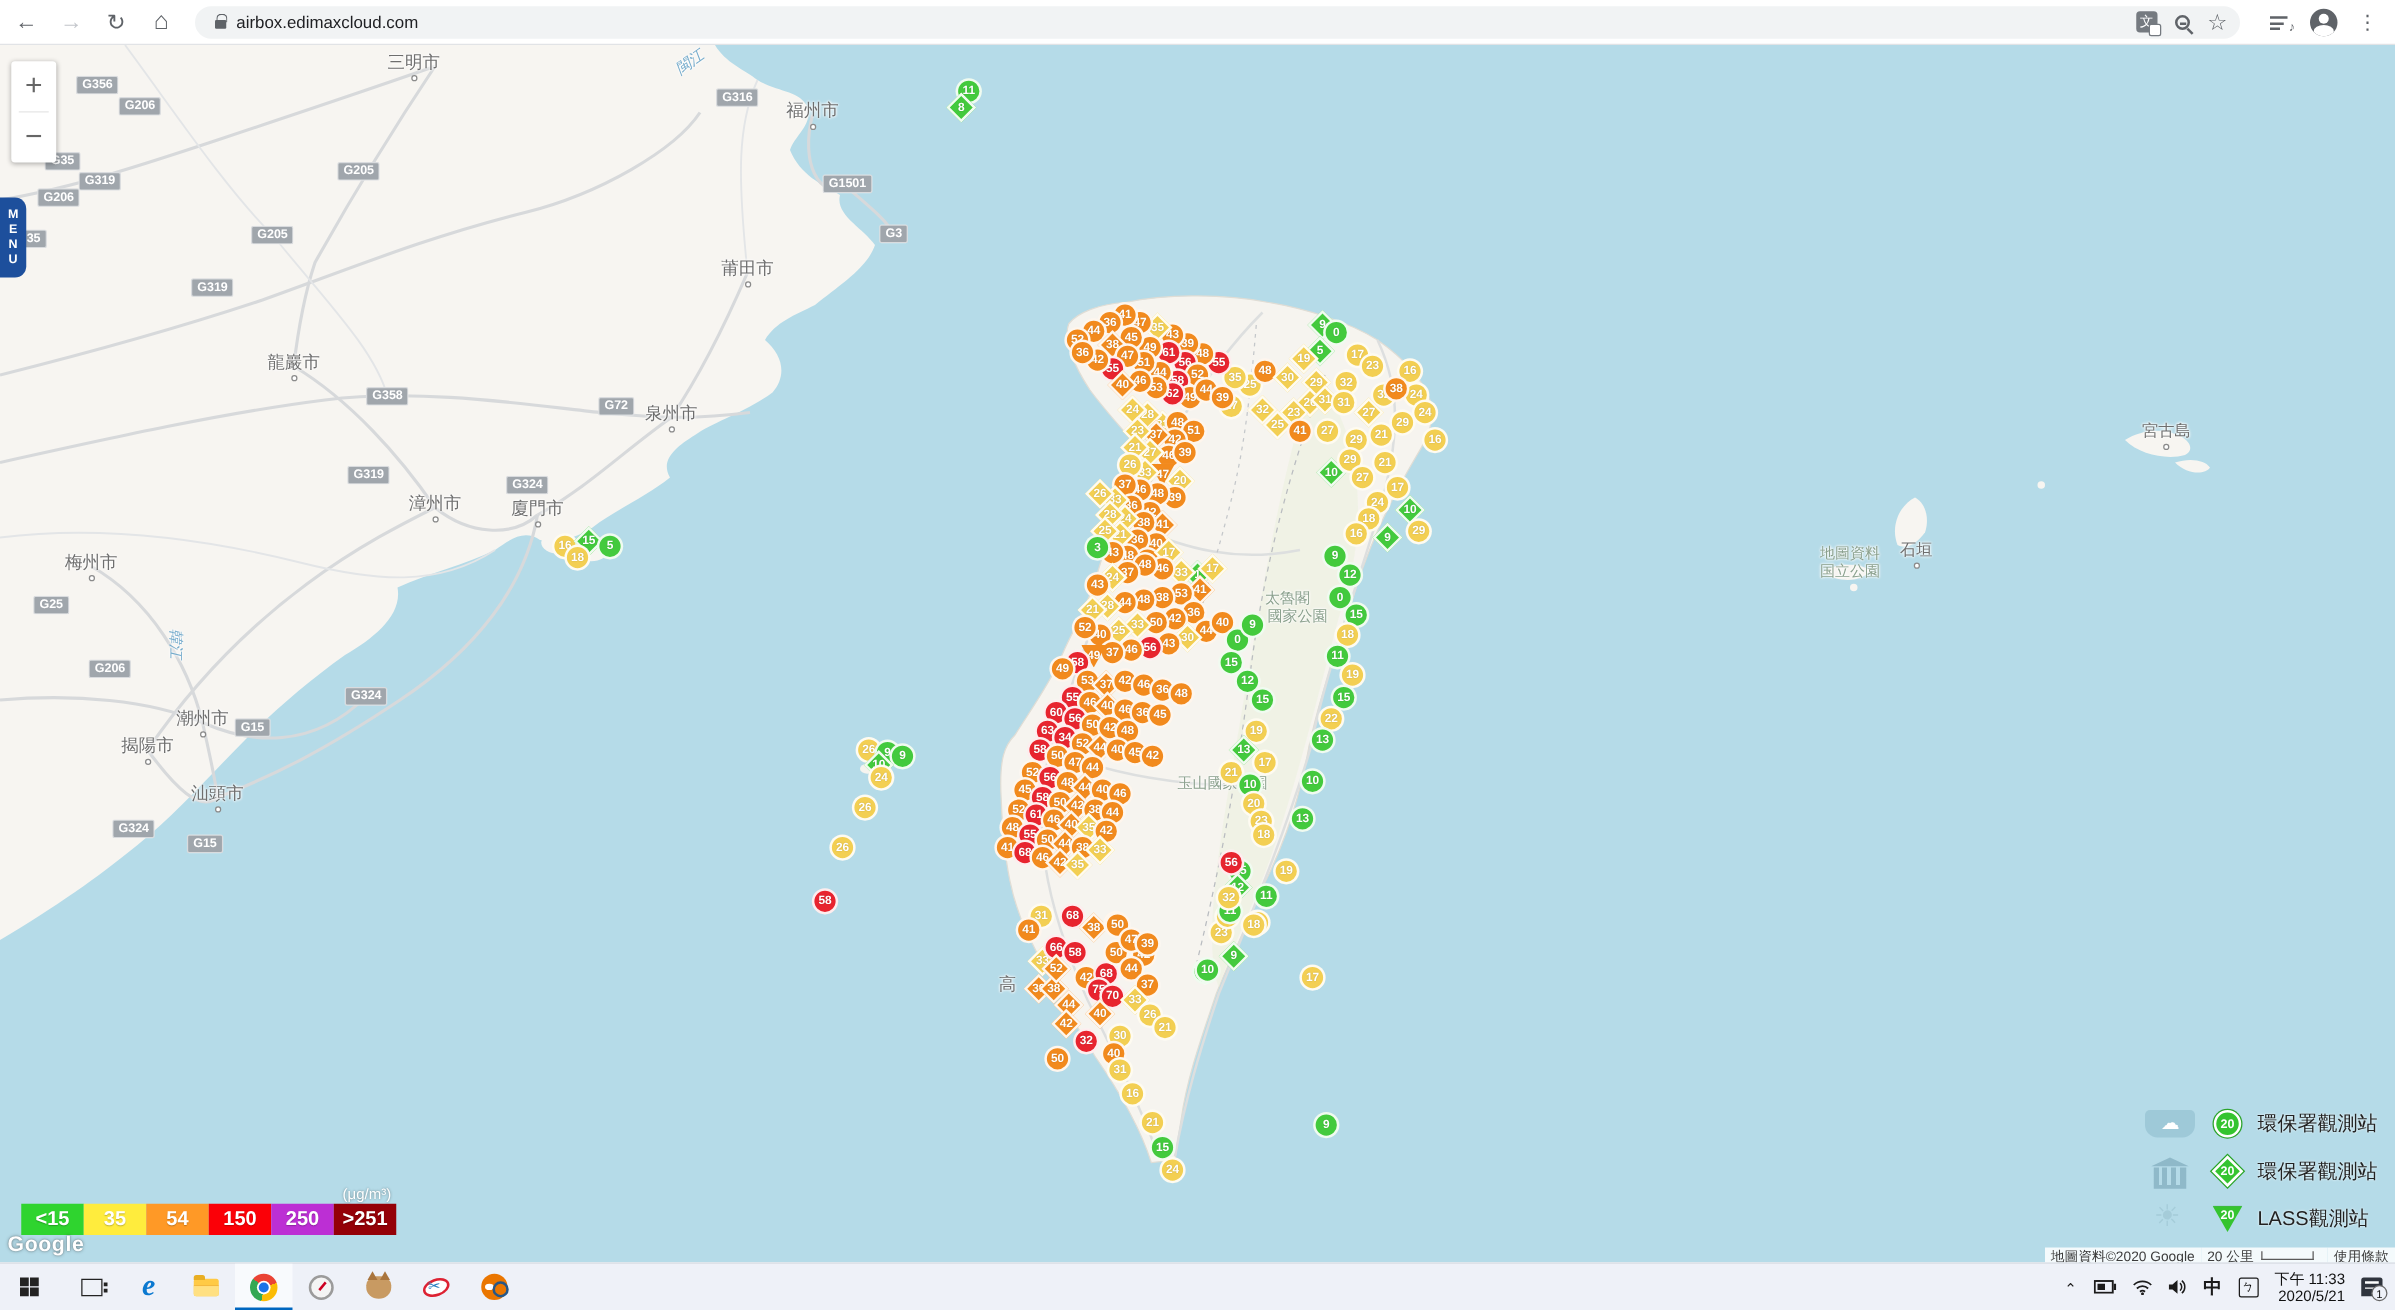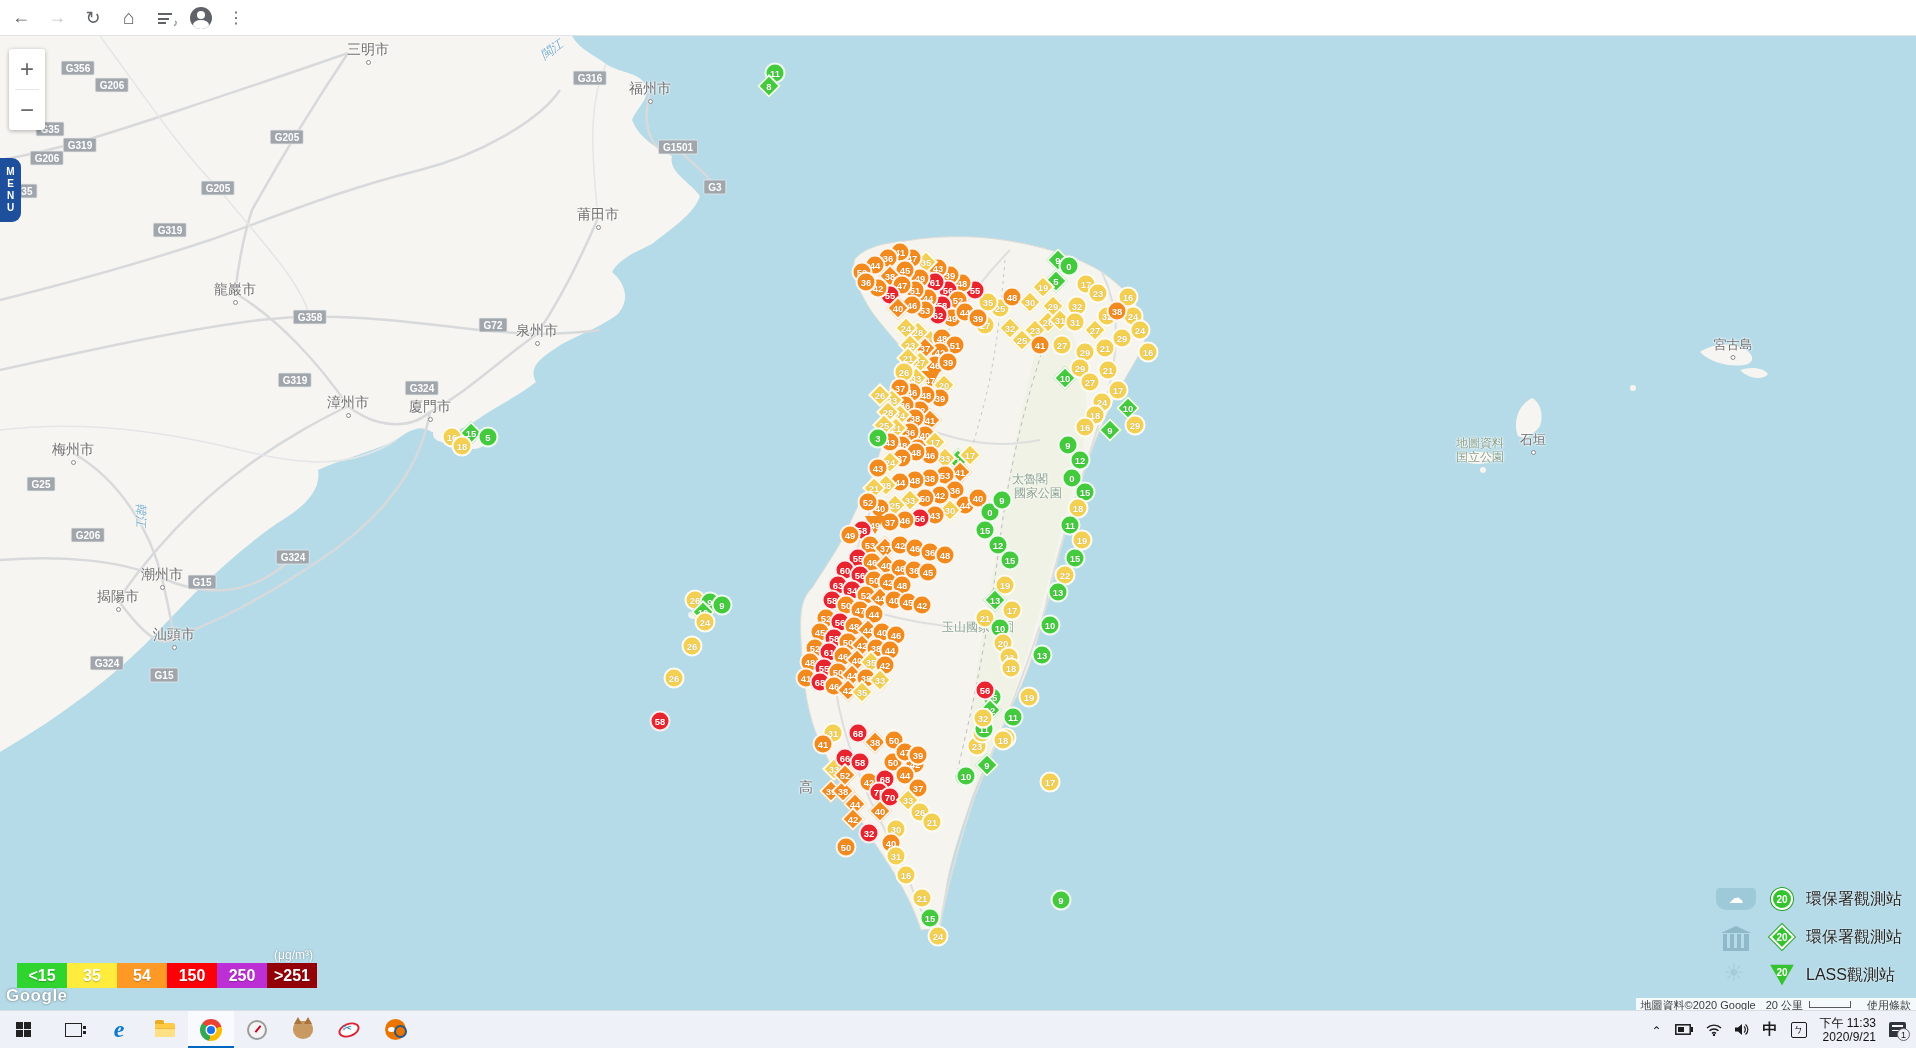--- a/index.html
+++ b/index.html
@@ -165,20 +165,29 @@
     justify-content:center; font-style:normal; }
 </style>
 </head>
 <body>
 
 <div class="browser-bar">
   <div class="nav-ico">←</div>
   <div class="nav-ico disabled">→</div>
   <div class="nav-ico">↻</div>
   <div class="nav-ico" style="font-size:20px">⌂</div>
+  <div class="omnibox">
+    <span class="lock"></span>
+    <span class="url">airbox.edimaxcloud.com</span>
+    <span class="omni-right">
+      <span class="tr-ico">文</span>
+      <span class="zoomout-ico"></span>
+      <span class="star">☆</span>
+    </span>
+  </div>
   <div class="after-box">
     <span class="media-ico">
         <i></i>
         <i></i>
         <i></i>
       </span>
     <span class="avatar"></span>
     <span class="kebab">⋮</span>
   </div>
 </div>
@@ -248,21 +257,21 @@
     <path fill="#f7f5f1" d="M1740,370 C1752,366 1764,368 1768,374 C1764,380 1750,380 1740,370 Z"></path>
     <path fill="#f7f5f1" d="M1518,436 C1512,420 1520,404 1532,398 C1540,402 1544,414 1540,426 C1534,434 1526,440 1518,436 Z"></path>
     <circle cx="1633" cy="388" r="3" fill="#f7f5f1"></circle>
     <path fill="#f7f5f1" d="M1458,458 C1468,450 1486,450 1496,456 C1492,464 1474,468 1458,458 Z"></path>
     <circle cx="1483" cy="470" r="3" fill="#f7f5f1"></circle>
 
     <circle cx="775" cy="75" r="4" fill="#f7f5f1"></circle>
   </svg>
 
   <div id="labels-layer">
-      <div class="map-label " style="left: 368px; top: 17px;"><span>三明市</span><span class="dot"></span></div>
+      <div class="map-label " style="left: 331px; top: 17px;"><span>三明市</span><span class="dot"></span></div>
       <div class="map-label " style="left: 650px; top: 56px;"><span>福州市</span><span class="dot"></span></div>
       <div class="map-label " style="left: 598px; top: 182px;"><span>莆田市</span><span class="dot"></span></div>
       <div class="map-label " style="left: 537px; top: 298px;"><span>泉州市</span><span class="dot"></span></div>
       <div class="map-label " style="left: 348px; top: 370px;"><span>漳州市</span><span class="dot"></span></div>
       <div class="map-label " style="left: 430px; top: 374px;"><span>廈門市</span><span class="dot"></span></div>
       <div class="map-label " style="left: 235px; top: 257px;"><span>龍巖市</span><span class="dot"></span></div>
       <div class="map-label " style="left: 73px; top: 417px;"><span>梅州市</span><span class="dot"></span></div>
       <div class="map-label " style="left: 162px; top: 542px;"><span>潮州市</span><span class="dot"></span></div>
       <div class="map-label " style="left: 118px; top: 564px;"><span>揭陽市</span><span class="dot"></span></div>
       <div class="map-label " style="left: 174px; top: 602px;"><span>汕頭市</span><span class="dot"></span></div>
@@ -1587,21 +1596,21 @@
     <span class="tray-ico">
       <svg width="15" height="13" viewBox="0 0 15 13">
           <path d="M0,4.5 H3 L7,1 V12 L3,8.5 H0 Z" fill="#1b1b1b"></path>
           <path d="M9,3.5 A4,4 0 0 1 9,9.5 M10.5,1.5 A6.5,6.5 0 0 1 10.5,11.5" fill="none" stroke="#1b1b1b" stroke-width="1.2"></path>
         </svg>
     </span>
     <span class="tray-ico" style="font-size:15px;font-weight:bold">中</span>
     <span class="ime-box">ㄅ</span>
     <span class="clock">
       <span>下午 11:33</span><br>
-      <span>2020/9/21</span>
+      <span>2020/5/21</span>
     </span>
     <span class="notif">
       <i></i>
         <i></i>
       <i class="badge">1</i>
     </span>
   </div>
 </div>
 
 </body></html>

